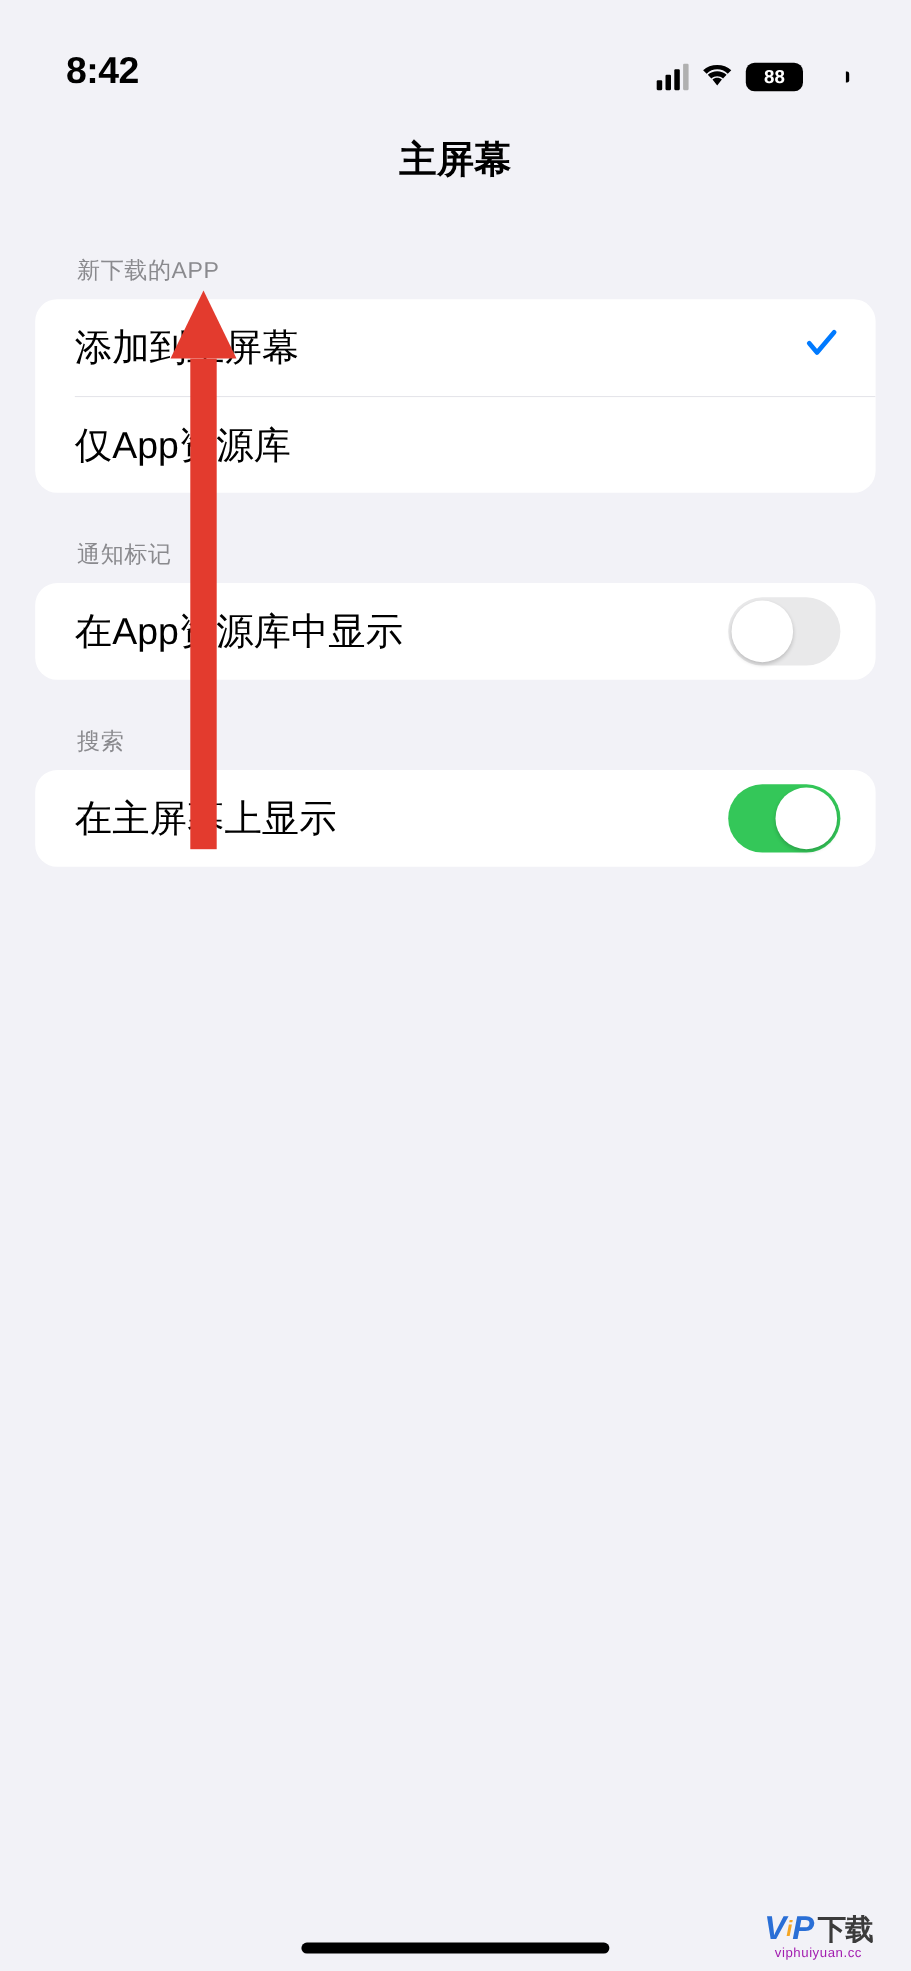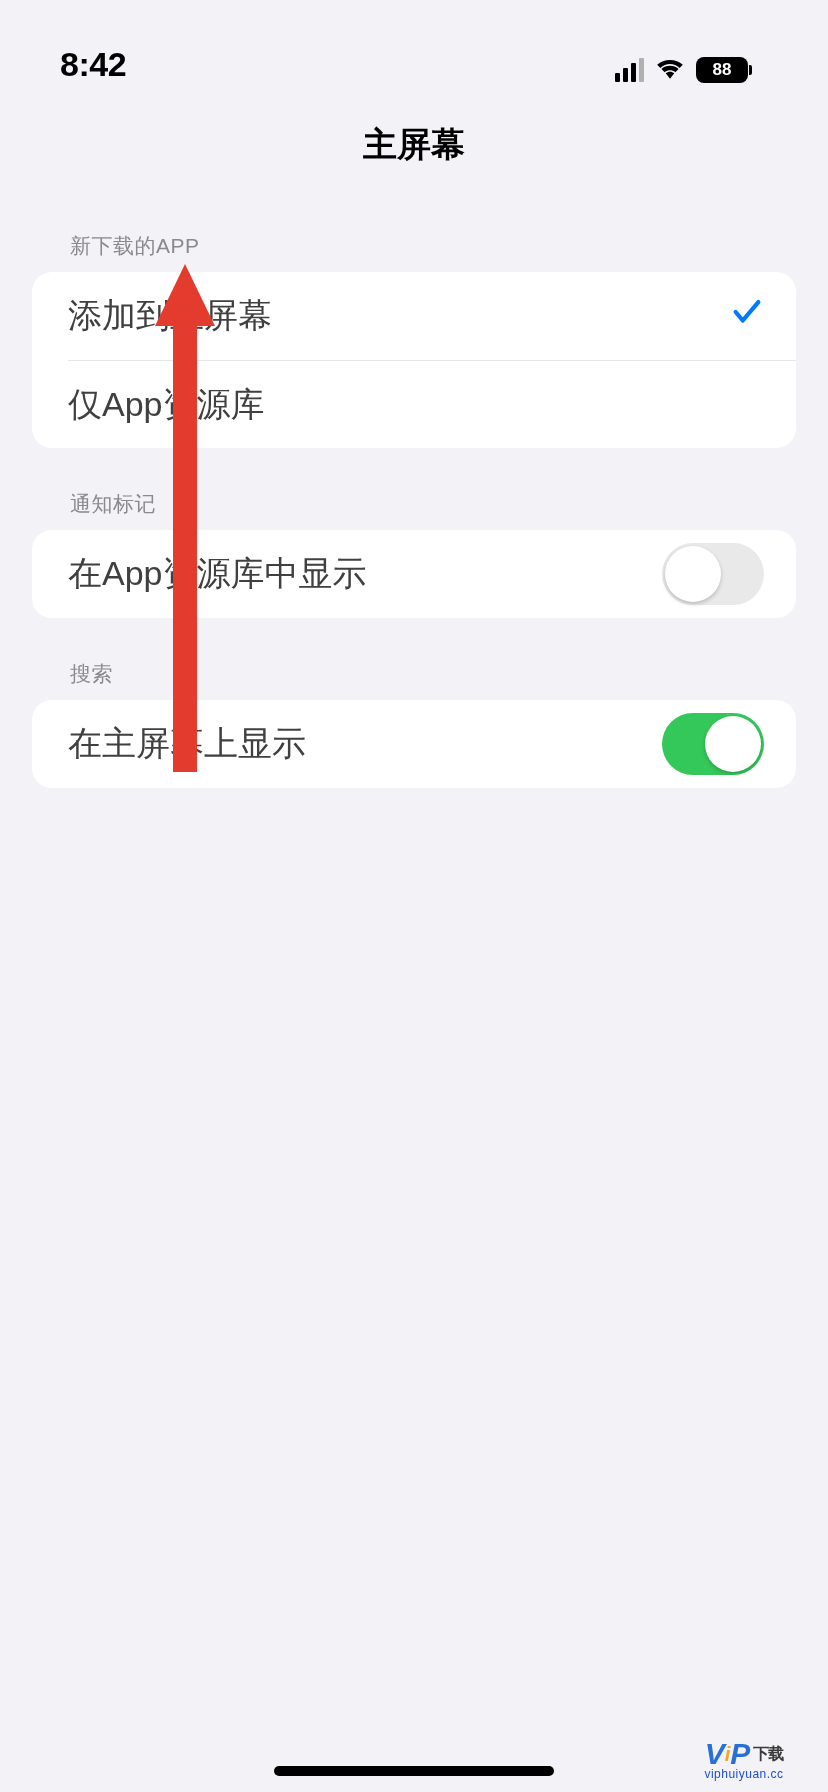--- a/index.html
+++ b/index.html
@@ -14,21 +14,21 @@
       height: 1792px;
       background: #f2f2f7;
       position: relative;
       overflow: hidden;
     }
     .status-bar {
       height: 100px;
       display: flex;
       align-items: flex-end;
       justify-content: space-between;
-      padding: 0 76px 16px 60px;
+      padding: 0 56px 16px 60px;
     }
     .status-time {
       font-size: 34px;
       font-weight: 600;
       letter-spacing: -0.5px;
     }
     .status-right {
       display: flex;
       align-items: center;
       gap: 10px;
@@ -45,20 +45,21 @@
       border-radius: 1px;
     }
     .signal-bar:nth-child(1){height:9px}
     .signal-bar:nth-child(2){height:14px}
     .signal-bar:nth-child(3){height:19px}
     .signal-bar:nth-child(4){height:24px;background:#b0b0b0}
     .wifi-icon svg { width: 32px; height: 24px; }
     .battery {
       display: flex;
       align-items: center;
+      gap: 38px;
     }
     .battery-body {
       width: 52px;
       height: 26px;
       border-radius: 8px;
       background: #000;
       display:flex;
       align-items:center;
       justify-content:center;
       color:#fff;
@@ -108,21 +109,21 @@
       border-radius: 20px;
       overflow: hidden;
     }
     .row {
       display: flex;
       align-items: center;
       justify-content: space-between;
       min-height: 88px;
       padding: 0 32px 0 36px;
       font-size: 34px;
-      color: #404040;
+      color: #000000;
     }
     .row + .row {
       border-top: 1px solid #e5e5ea;
       margin-left: 36px;
       padding-left: 0;
     }
     .check-icon svg { width: 34px; height: 34px; }
     .switch {
       width: 102px;
       height: 62px;
@@ -185,24 +186,24 @@
     .watermark-main {
       font-size: 30px;
       font-weight: 800;
       font-style: italic;
       letter-spacing: -1px;
       display:flex;
       align-items:center;
     }
     .watermark-v { color: #2a6fd6; }
     .watermark-p { color: #2a6fd6; margin-right:4px;}
-    .watermark-cn { color: #3b3b3b; font-style: normal; font-size:16px; font-weight:700;}
+    .watermark-cn { color: #3b3b3b; font-style: normal; font-size:26px; font-weight:700;}
     .watermark-sub {
       font-size: 12px;
-      color: #1d4ed8;
+      color: #a21caf;
       letter-spacing: 0.5px;
       margin-top:-4px;
     }
   </style>
 </head>
 <body>
 
 <div class="status-bar">
   <div class="status-time">8:42</div>
   <div class="status-right">

